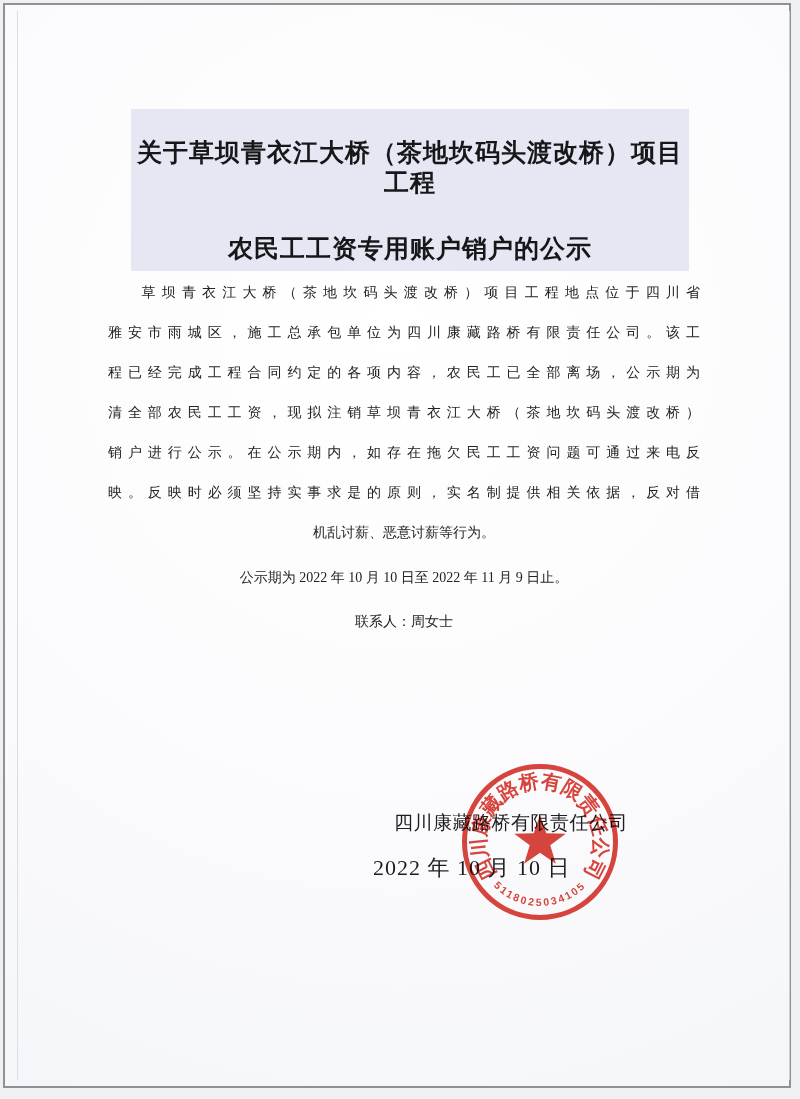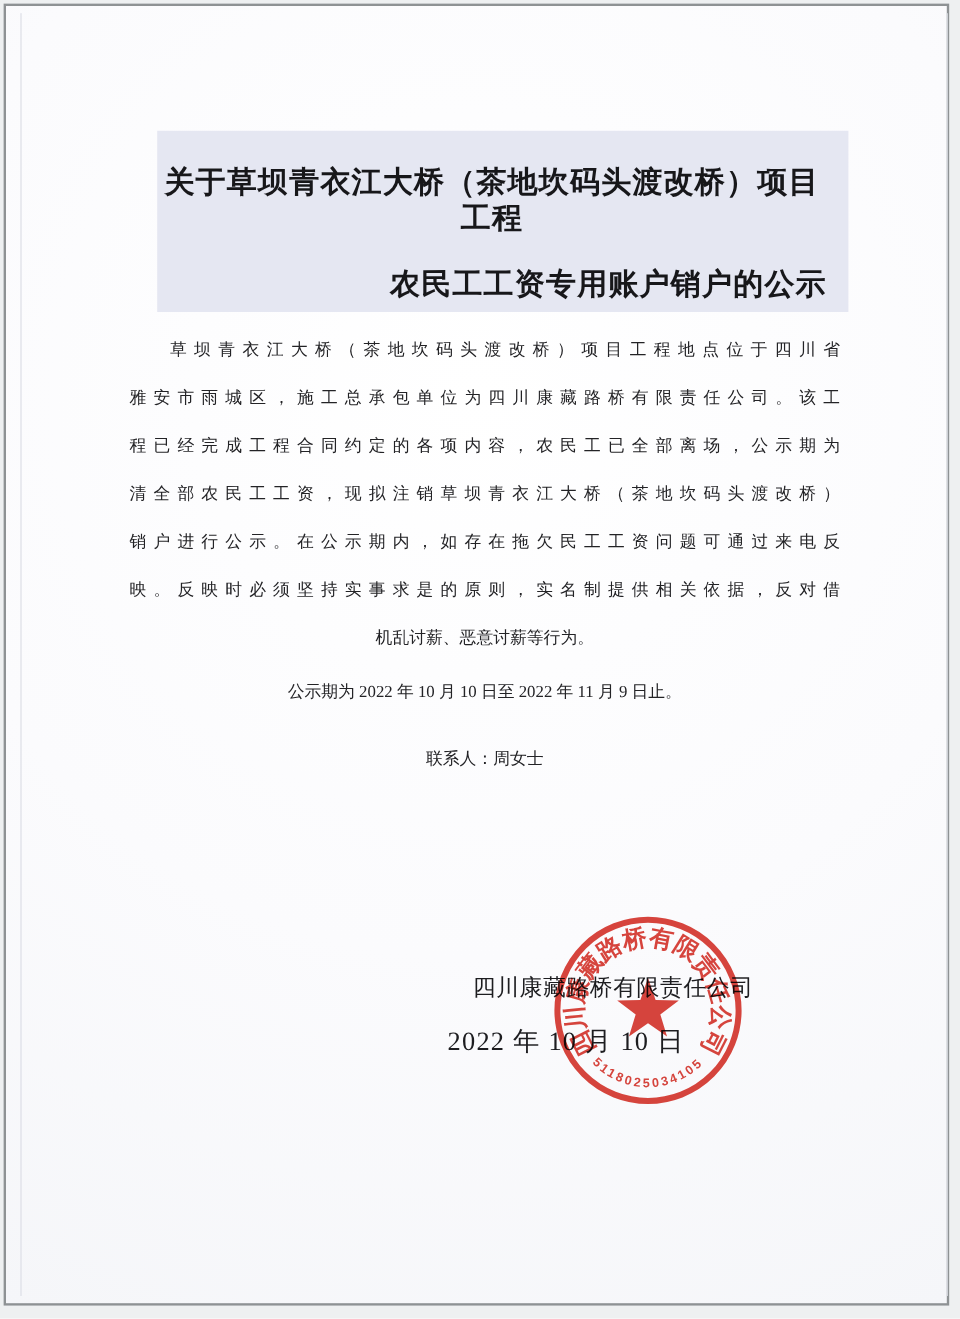--- a/index.html
+++ b/index.html
@@ -19,39 +19,39 @@
     position:absolute; top:6px; bottom:6px; left:784px; width:1px;
     background:#cdd0d6;
   }
   .edge-line-left {
     position:absolute; top:6px; bottom:6px; left:12px; width:1px;
     background:#dcdee6;
   }
   .title-block {
     position:absolute; left:126px; top:104px; width:558px;
     background:var(--title-bg,#e5e7f2);
-    text-align:center; padding:28px 18px 8px 0;
+    text-align:center; padding:28px 0 8px 0;
   }
   .title-line {
     font-family:"Liberation Sans","DejaVu Sans",sans-serif;
     font-weight:bold; font-size:25px; line-height:30px;
     color:#17171a; letter-spacing:1px;
   }
-  .title-line + .title-line { margin-top:25px;text-align:right; }
+  .title-line + .title-line { margin-top:36px; }
   .body-block {
     position:absolute; left:103px; top:268px; width:592px;
     font-size:14px; line-height:40px; color:#232326;
   }
   .bline { text-align:center; }
   .bline.j {
     text-align:justify; text-align-last:justify; text-justify:inter-character;
   }
   .bline.ind { text-indent:2.4em; }
   .bline.period { margin-top:5px; }
-  .bline.person { margin-top:16px; }
+  .bline.person { margin-top:4px; }
   .sig-company {
     position:absolute; left:380px; top:805px; width:252px;
     text-align:center; font-size:19px; color:#1d1d20; letter-spacing:0.5px;
   }
   .sig-date {
     position:absolute; left:368px; top:848px; width:252px;
     text-align:left; font-size:22px; color:#1d1d20; letter-spacing:1px;
   }
   .seal {
     position:absolute; left:450px; top:752px; width:170px; height:170px;

